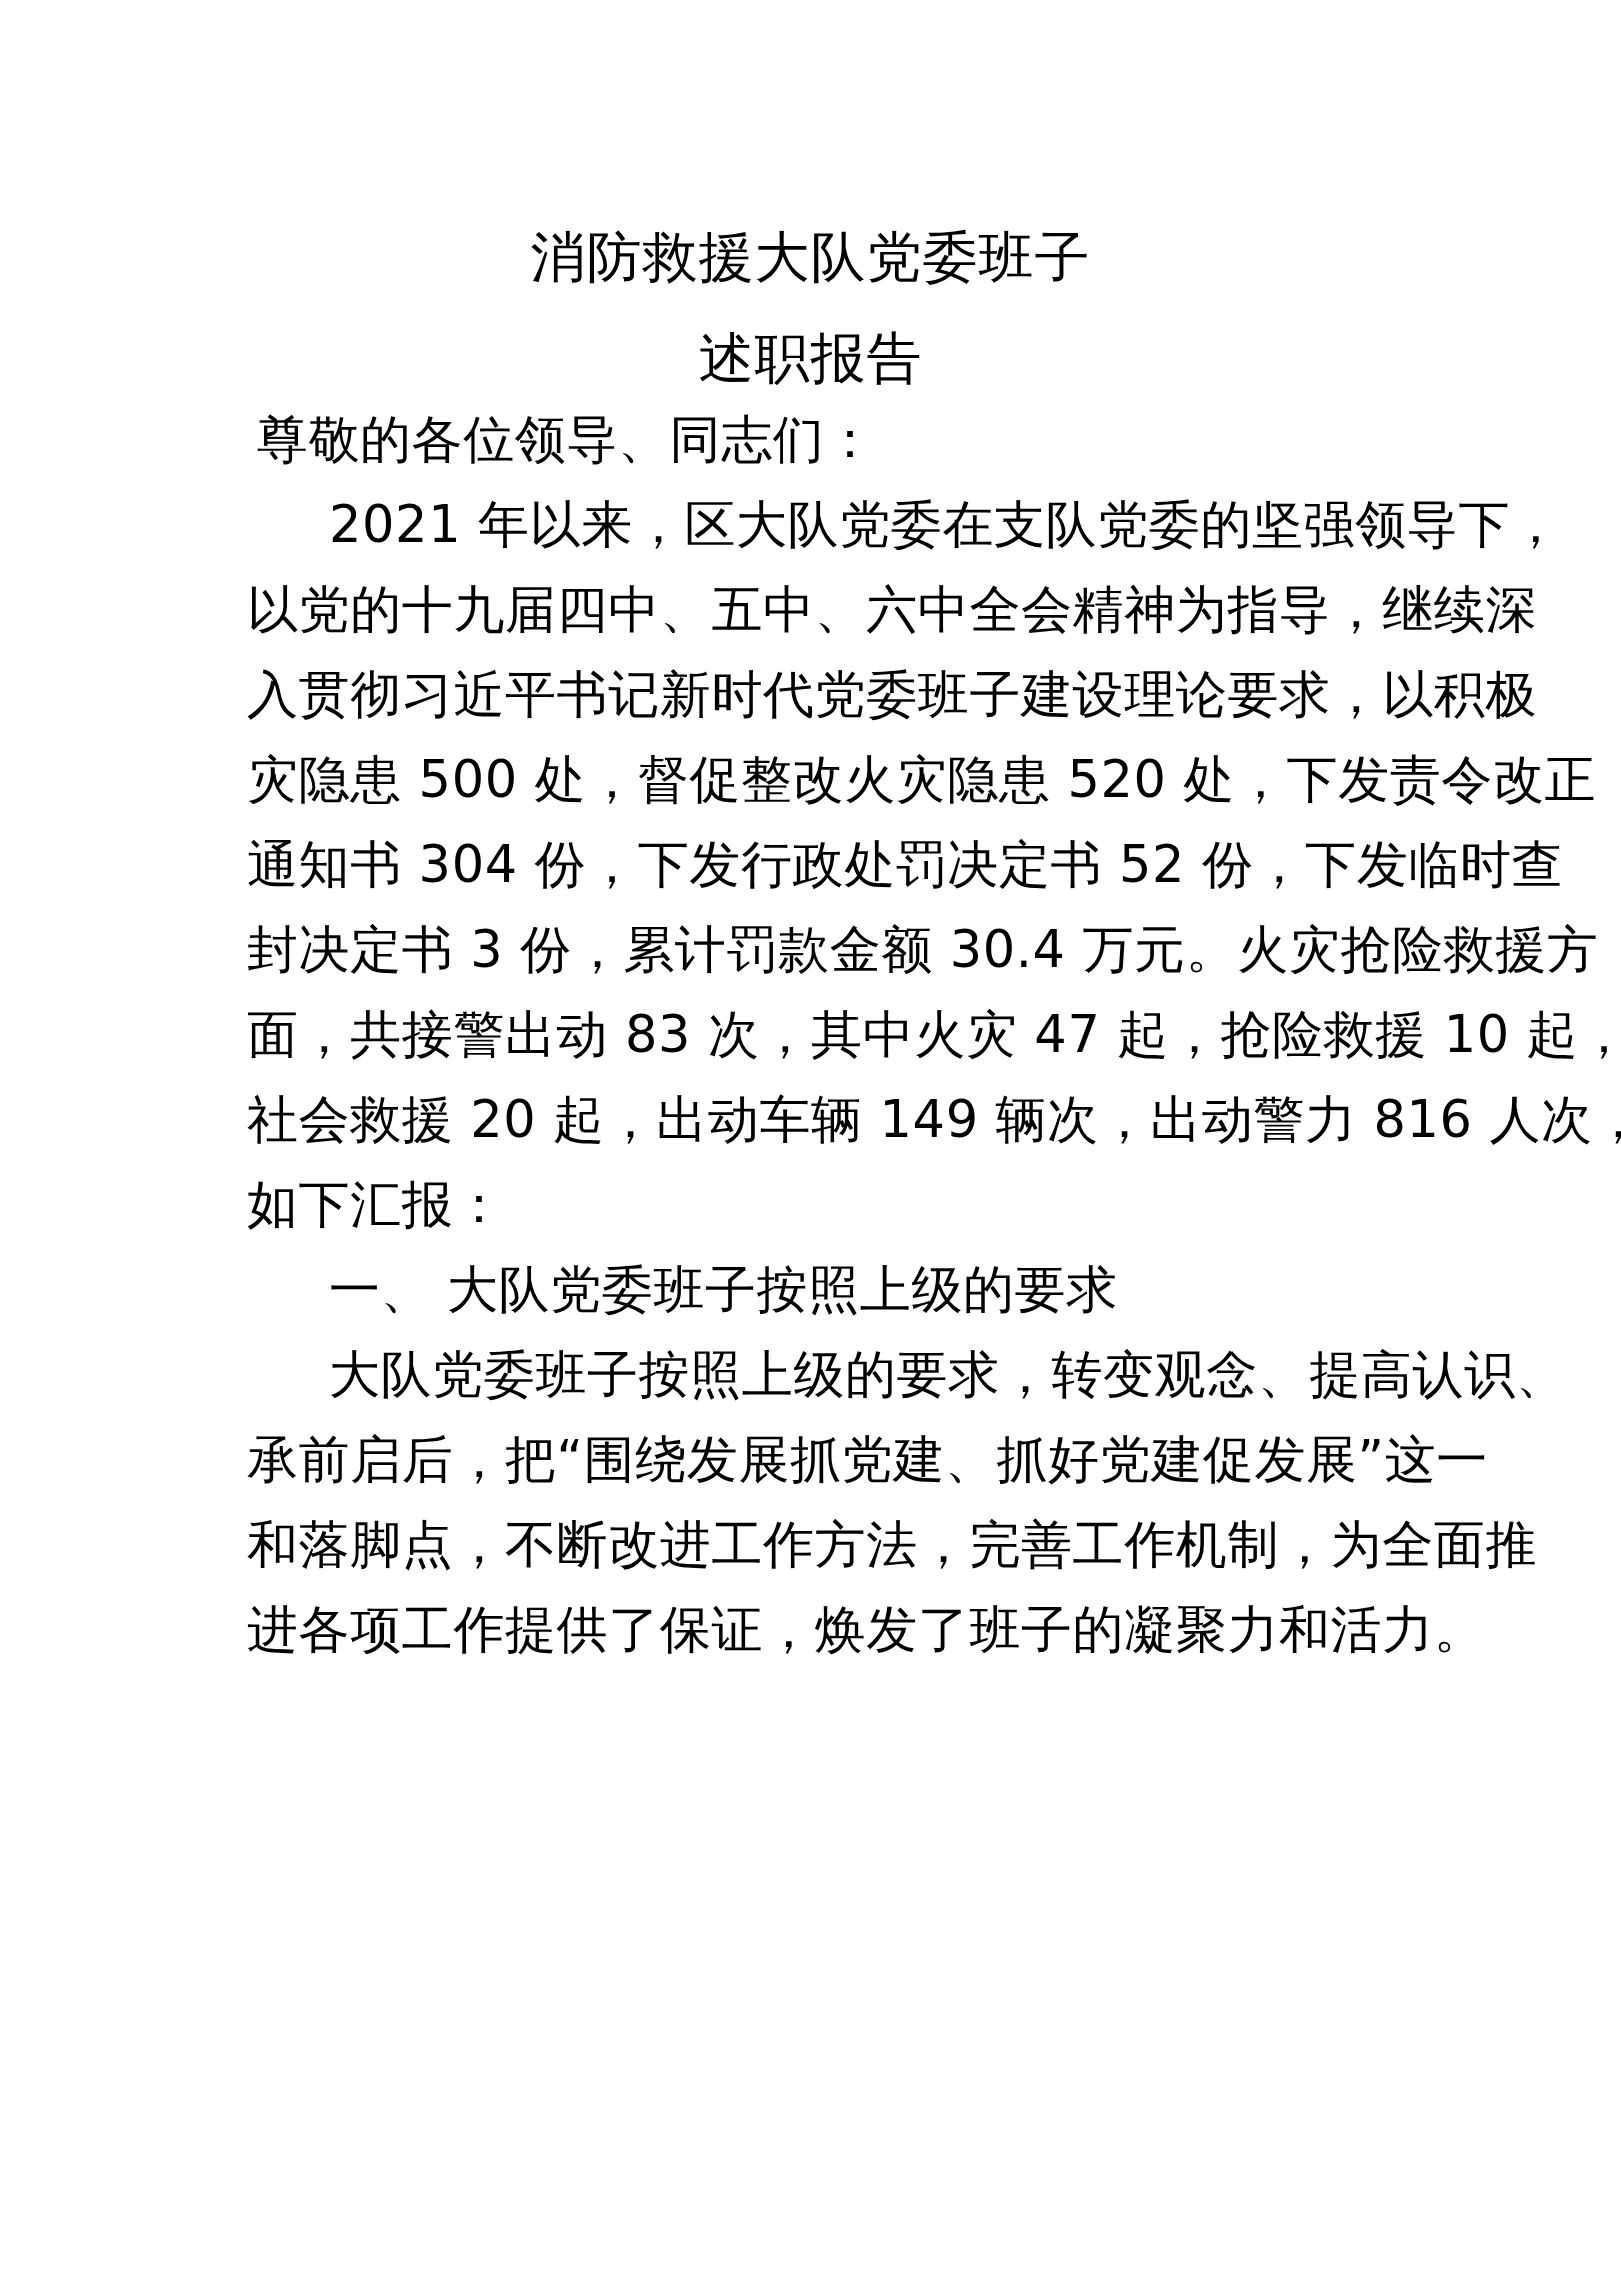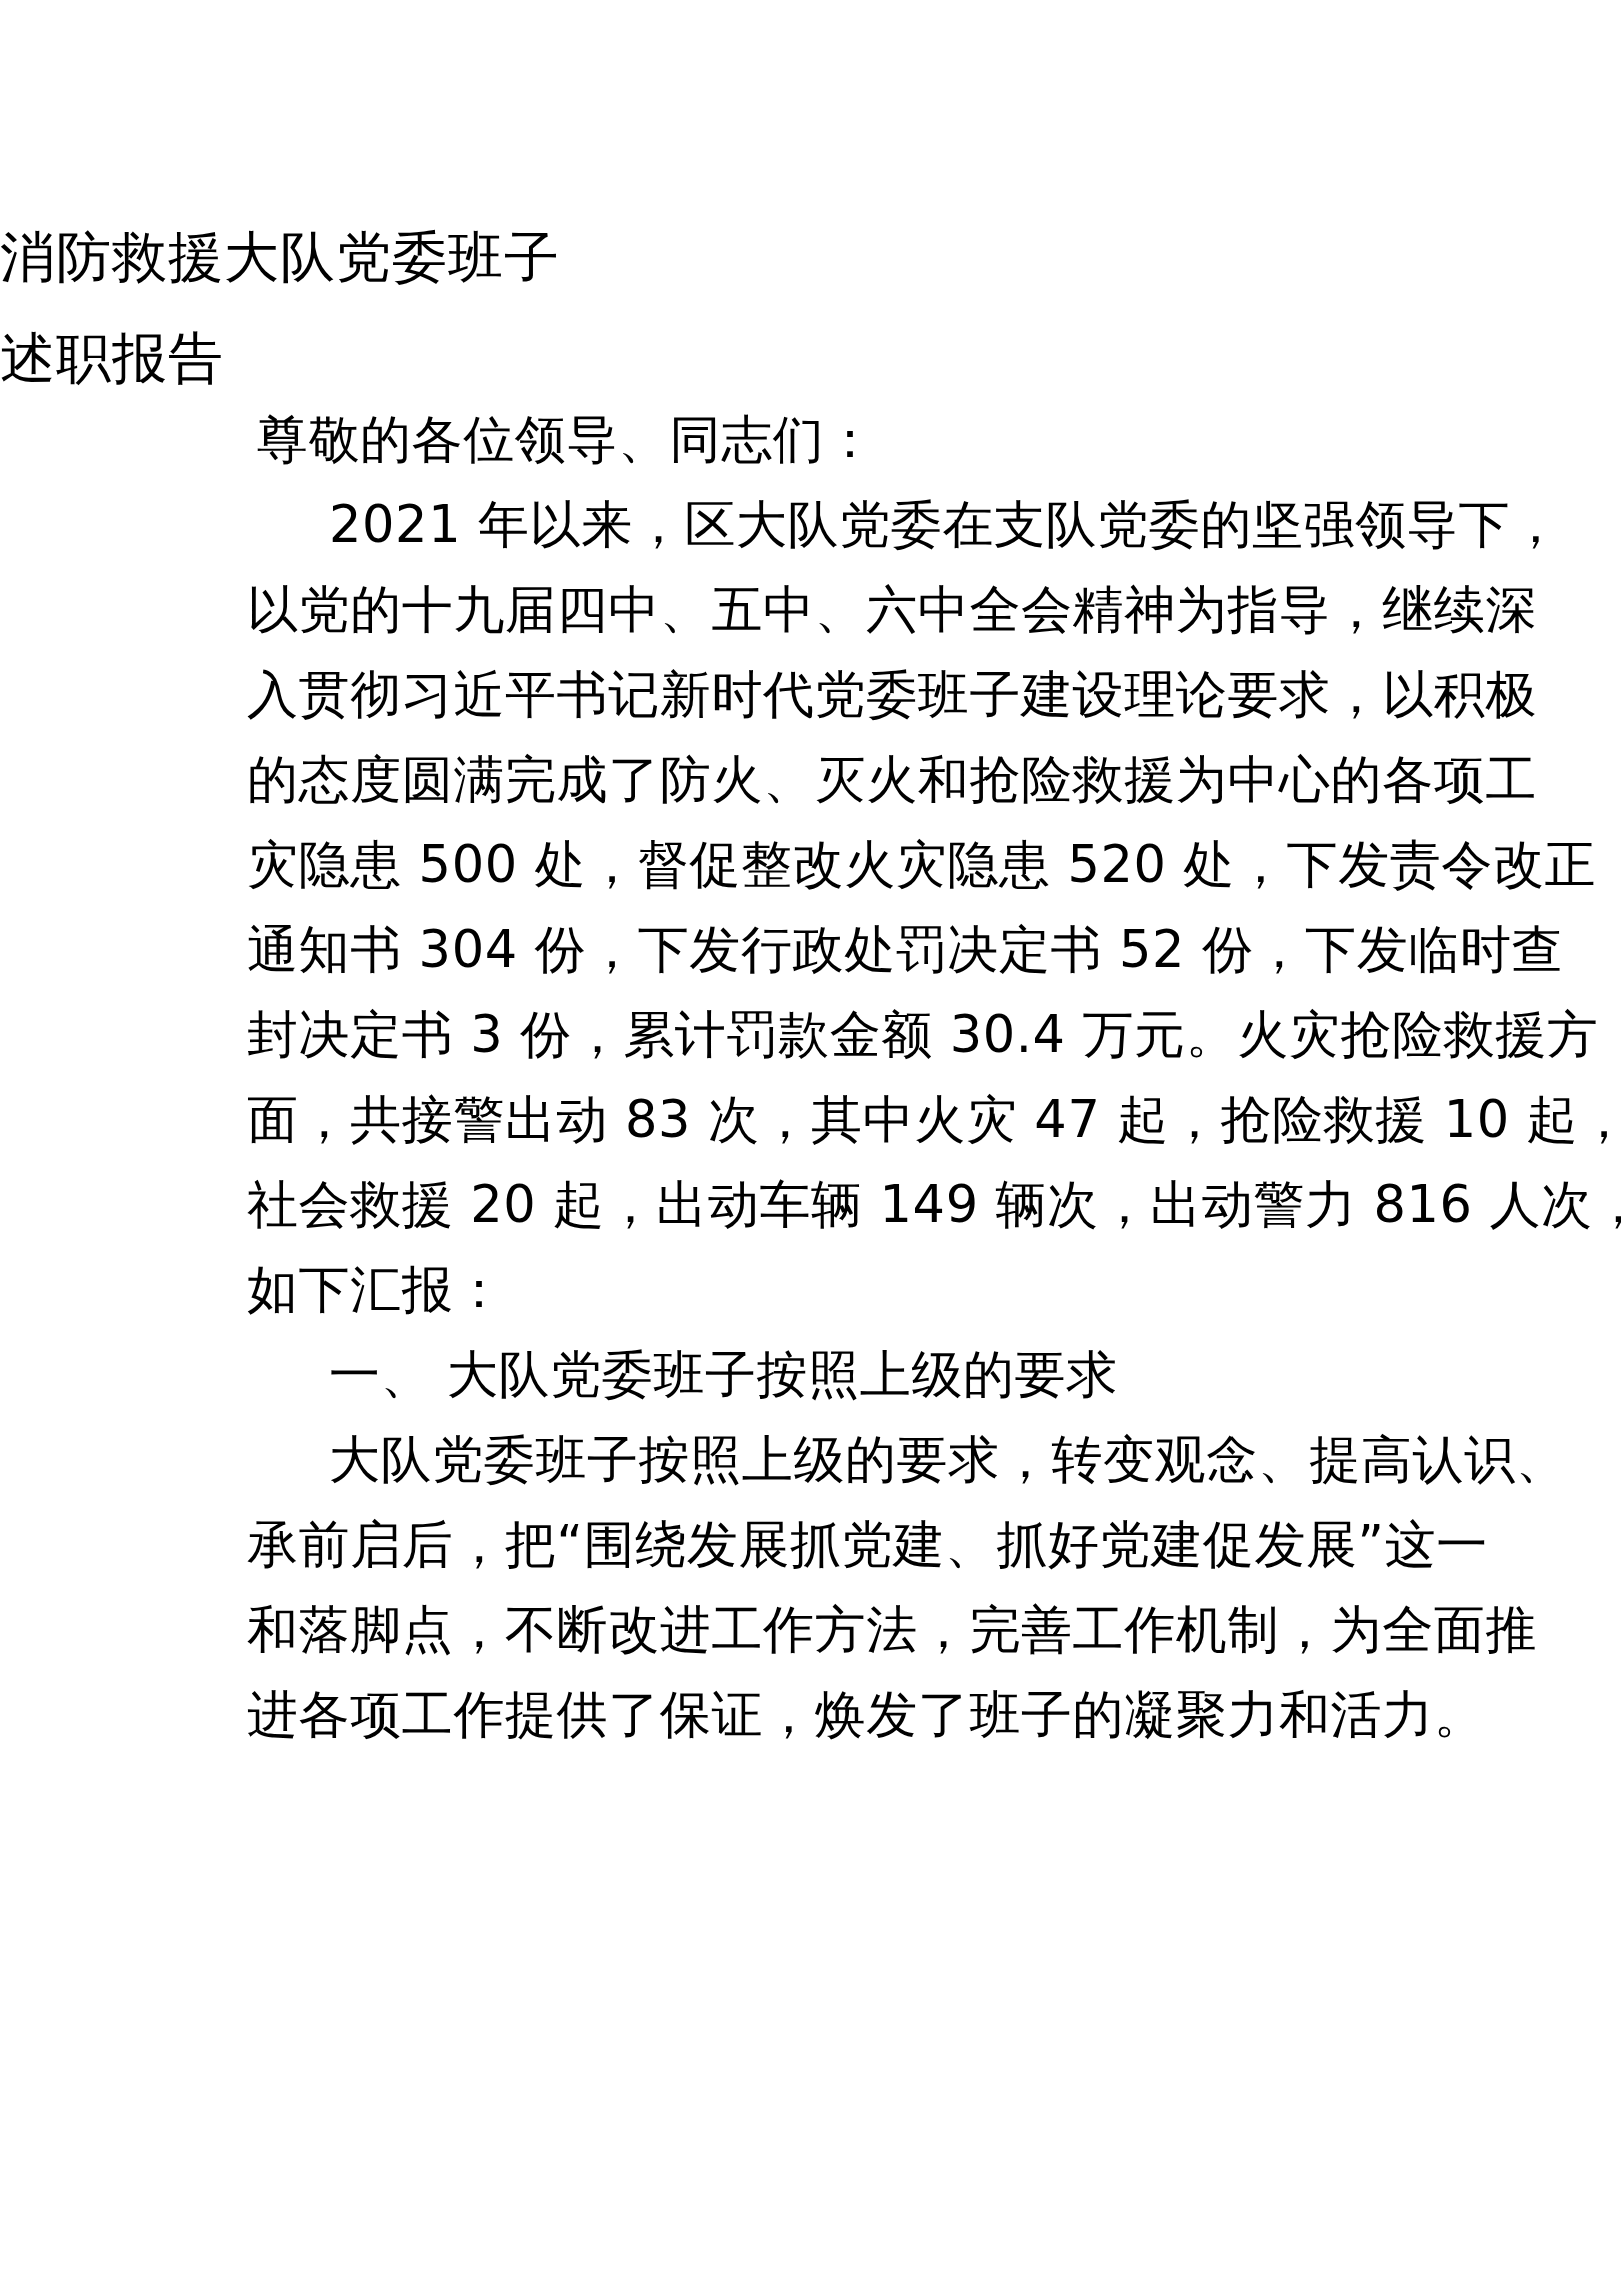--- a/index.html
+++ b/index.html
@@ -20,21 +20,21 @@
       left: 0;
       top: 0;
       width: 1621px;
       height: 2293px;
       background: #ffffff;
     }
     .title {
       position: absolute;
       left: 0;
       width: 1621px;
-      text-align: left;
+      text-align: center;
       font-size: 55px;
       line-height: 69px;
       letter-spacing: 1px;
     }
     .title.l1 { top: 223px; }
     .title.l2 { top: 324px; }
     .body-text {
       position: absolute;
       left: 247px;
       top: 397px;
@@ -58,21 +58,20 @@
 <div class="page">
   <div class="title l1">消防救援大队党委班子</div>
   <div class="title l2">述职报告</div>
 
   <div class="body-text">
     <span class="line" style="padding-left:9.8px">尊敬的各位领导、同志们：</span>
 
     <span class="line indent">2021 年以来，区大队党委在支队党委的坚强领导下，</span>
     <span class="line">以党的十九届四中、五中、六中全会精神为指导，继续深</span>
     <span class="line">入贯彻习近平书记新时代党委班子建设理论要求，以积极</span>
-    <span class="line">的态度圆满完成了防火、灭火和抢险救援为中心的各项工</span>
     <span class="line">灾隐患 500 处，督促整改火灾隐患 520 处，下发责令改正</span>
     <span class="line">通知书 304 份，下发行政处罚决定书 52 份，下发临时查</span>
     <span class="line">封决定书 3 份，累计罚款金额 30.4 万元。火灾抢险救援方</span>
     <span class="line">面，共接警出动 83 次，其中火灾 47 起，抢险救援 10 起，</span>
     <span class="line">社会救援 20 起，出动车辆 149 辆次，出动警力 816 人次，</span>
     <span class="line">如下汇报：</span>
 
     <span class="line heading-line">
       <span class="num">一、</span><span>大队党委班子按照上级的要求</span>
     </span>

